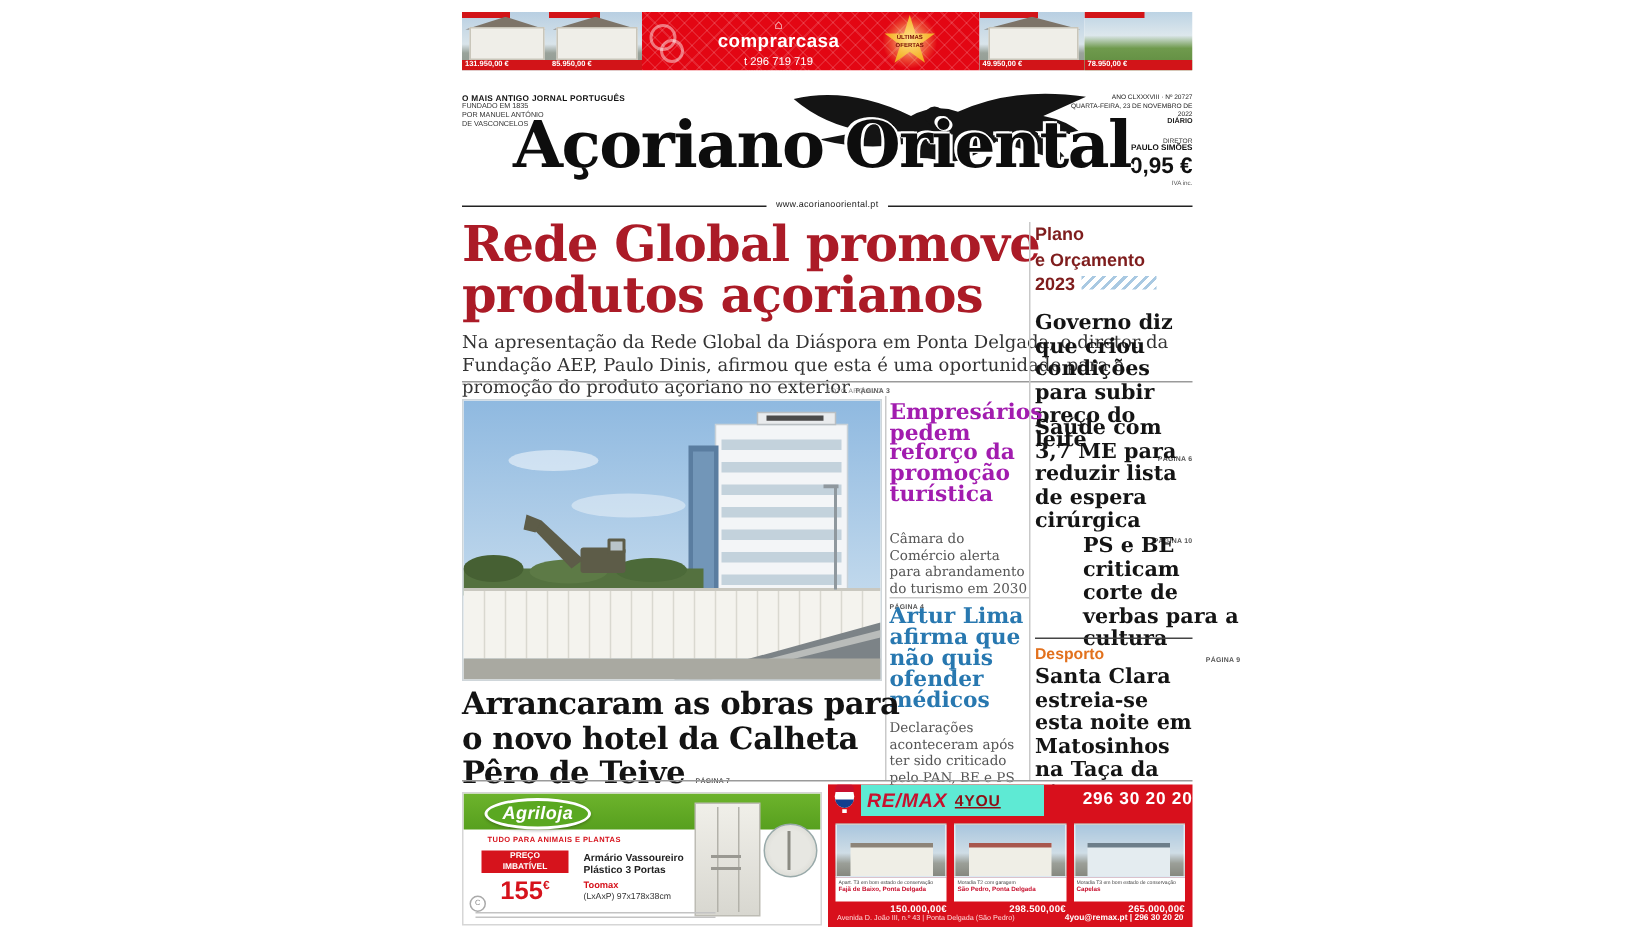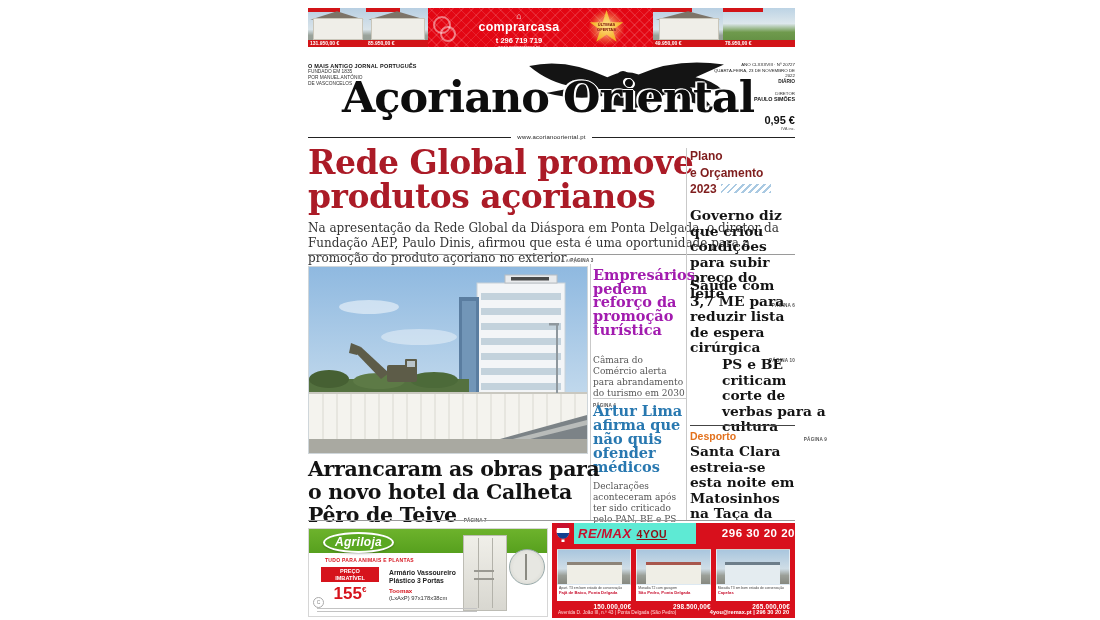--- a/index.html
+++ b/index.html
@@ -17,21 +17,21 @@
   .btile .roof{position:absolute;bottom:calc(7px + 52%);left:4%;width:92%;height:22%;background:#7d7468;clip-path:polygon(0 100%,50% 0,100% 100%);}
   .btile .pricebar{position:absolute;bottom:0;left:0;right:0;height:7px;background:#d21418;color:#fff;
                    font-weight:bold;font-size:5px;line-height:7px;padding-left:2px;}
   .bred{position:relative;background:#e30613;
         background-image:repeating-linear-gradient(45deg,rgba(255,255,255,.12) 0 1px,transparent 1px 7px),
                          repeating-linear-gradient(-45deg,rgba(255,255,255,.12) 0 1px,transparent 1px 7px);}
   .cc-ring{position:absolute;border:2px solid rgba(255,255,255,.45);border-radius:50%;}
   .cc-block{position:absolute;left:26px;top:4px;width:130px;color:#fff;text-align:center;}
   .cc-house{font-size:9px;line-height:8px;display:block;}
   .cc-name{font-weight:bold;font-size:12.5px;letter-spacing:.3px;display:block;}
-  .cc-phone{font-weight:bold;font-size:7.5px;display:block;margin-top:2px;}
+  .cc-phone{font-weight:normal;font-size:7.5px;display:block;margin-top:2px;}
   .cc-web{font-size:4.5px;display:block;opacity:.9;}
   .star-wrap{position:absolute;right:28px;top:1px;width:37px;height:37px;
              background:radial-gradient(circle,rgba(255,240,180,.9) 0%,rgba(255,220,120,.35) 45%,transparent 70%);}
   .star{position:absolute;inset:1px;background:radial-gradient(circle at 50% 45%,#ffe08a 0%,#f5b32a 55%,#d98d0c 100%);
         clip-path:polygon(50% 0,61% 35%,98% 35%,68% 57%,79% 91%,50% 70%,21% 91%,32% 57%,2% 35%,39% 35%);}
   .star-text{position:absolute;inset:0;display:flex;flex-direction:column;align-items:center;justify-content:center;
              color:#7a1004;font-weight:bold;font-size:4px;line-height:4.5px;text-align:center;}
 
   
   .mast{left:3px;top:58px;width:487px;height:84px;}
@@ -39,21 +39,21 @@
   .taglineN{font-size:4.8px;color:#333;line-height:6px;}
   .eagle{position:absolute;left:150px;top:-2px;width:330px;height:64px;z-index:0;}
   .mast-title{position:absolute;left:10px;top:14px;width:460px;text-align:center;z-index:1;
               font-family:"DejaVu Serif",serif;font-weight:bold;font-size:43px;letter-spacing:-1px;color:#0d0d0d;
               text-shadow:1px 0 0 #fff,-1px 0 0 #fff,0 1px 0 #fff,0 -1px 0 #fff,2px 1px 0 #fff,-2px -1px 0 #fff;}
   .mast-right{position:absolute;right:0;top:4px;width:84px;text-align:right;}
   .ed-line{font-size:4.4px;color:#222;line-height:5.6px;}
   .ed-bold{font-weight:bold;font-size:4.8px;}
   .dir-label{font-size:4.4px;color:#333;margin-top:7px;}
   .dir-name{font-weight:bold;font-size:5.4px;}
-  .cover-price{font-weight:bold;font-size:11px;margin-top:12px;}
+  .cover-price{font-weight:bold;font-size:15px;margin-top:0;}
   .cover-note{font-size:4.2px;color:#555;}
   .webline{position:absolute;left:0;right:0;bottom:2px;display:flex;align-items:center;gap:6px;}
   .webline .rule{flex:1;height:1px;background:#222;}
   .webline .url{font-size:6px;color:#222;letter-spacing:.2px;}
 
   
   .lead-hl{left:3px;top:146px;width:420px;font-weight:bold;font-size:33px;line-height:34px;
            letter-spacing:-.5px;color:#ab1b27;}
   .lead-deck{left:3px;top:221px;width:487px;font-size:12px;line-height:15px;color:#333;}
   .pg{font-family:"Liberation Sans",sans-serif;font-weight:bold;font-size:4.6px;color:#555;letter-spacing:.2px;}

